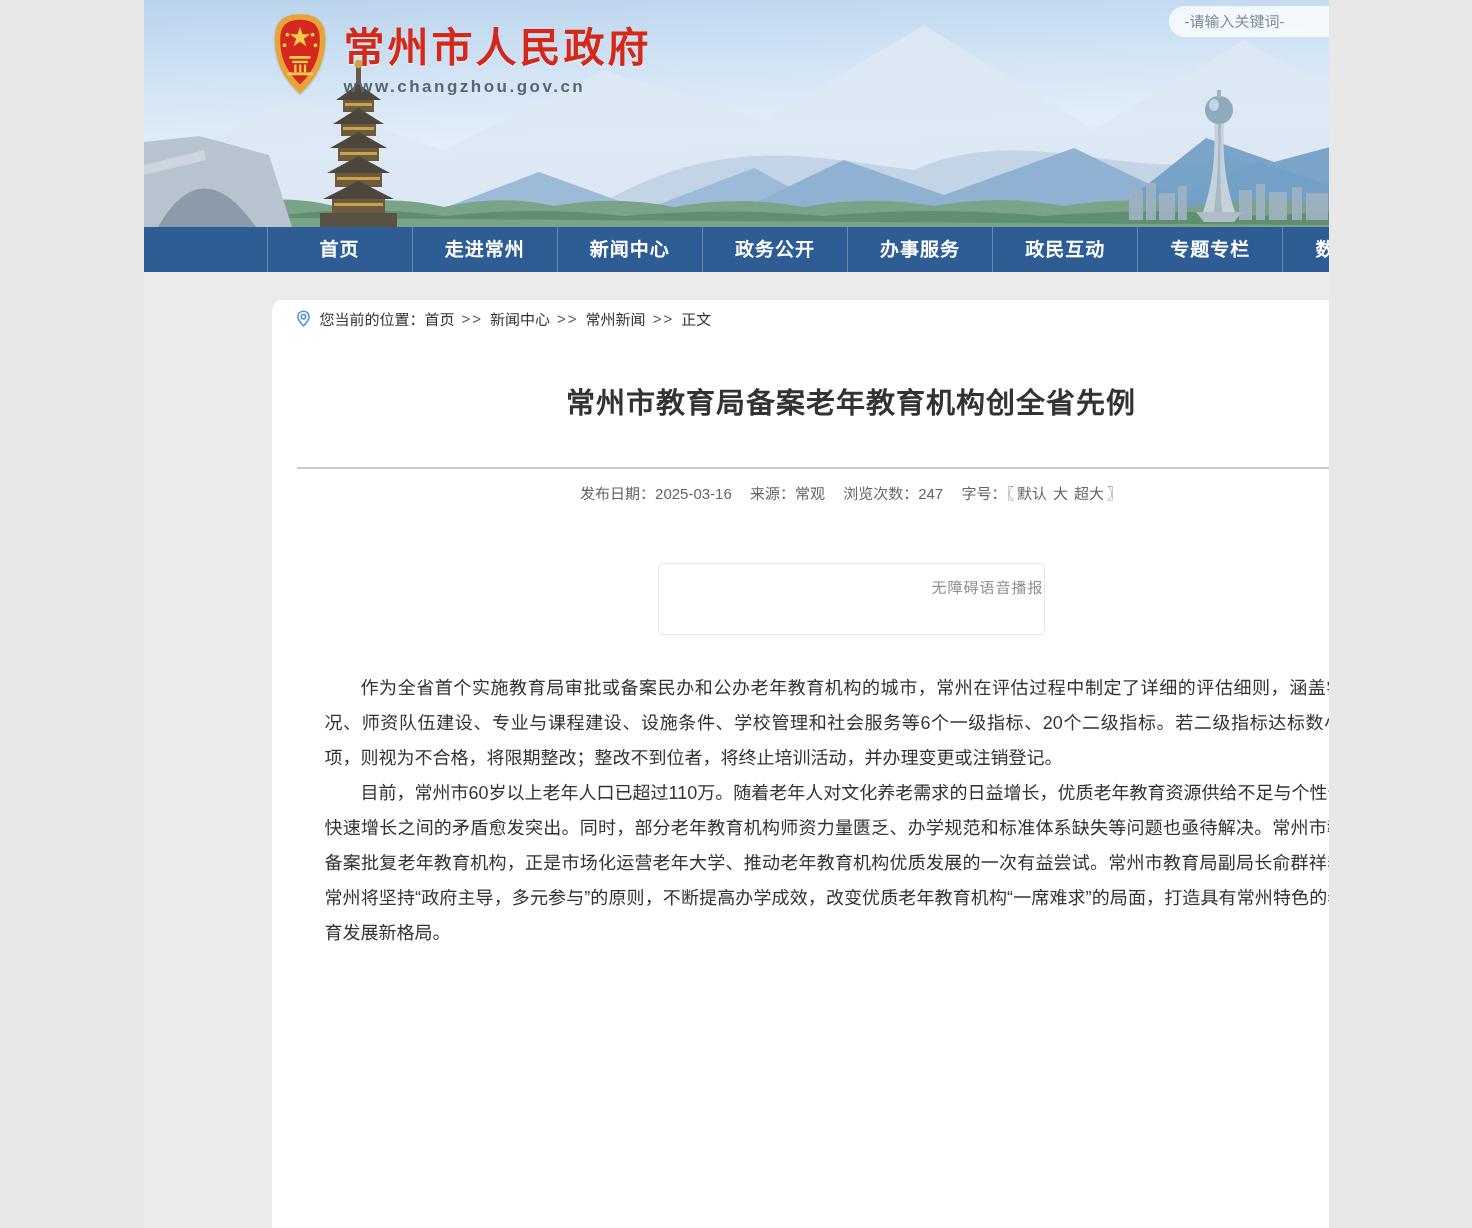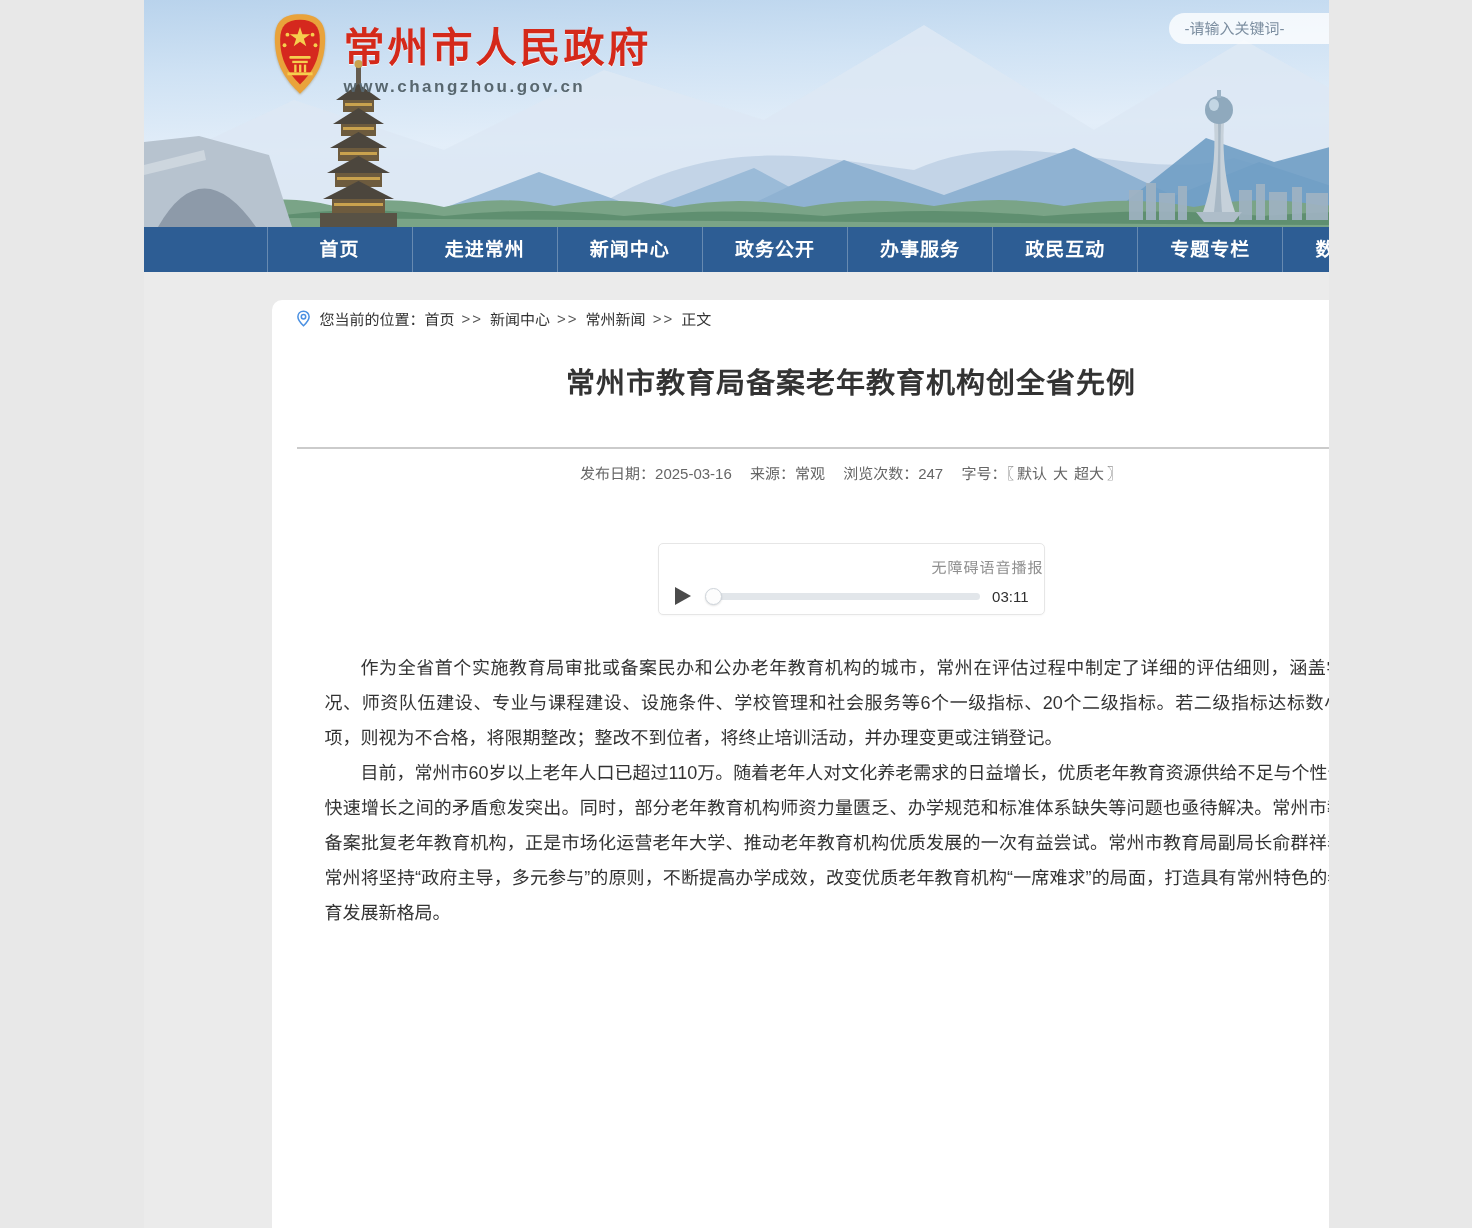--- a/index.html
+++ b/index.html
@@ -8,21 +8,21 @@
 
   
   .banner { position:relative; width:100%; height:227px;
     background:linear-gradient(178deg,#b9d3ec 0%,#cfe2f4 28%,#e3eef9 58%,#cfdfee 100%); overflow:hidden; }
   .scene { position:absolute; left:0; bottom:0; width:1472px; height:227px; display:block; }
   .logo-row { position:absolute; left:127px; top:12px; display:flex; align-items:flex-start; cursor:pointer; }
   .emblem { width:58px; height:84px; margin-right:15px; filter:drop-shadow(0 1px 1px rgba(120,80,0,.35)); }
   .site-title { font-size:41px; font-weight:bold; color:#d4291a; letter-spacing:3px; line-height:1.1; margin-top:14px;
     text-shadow:0 1px 0 rgba(255,255,255,.8); }
   .site-url { font-size:17px; font-weight:bold; color:#58676f; letter-spacing:2.5px; margin-top:6px; }
-  .search-pill { position:absolute; left:1025px; top:13px; width:260px; height:31px; background:rgba(255,255,255,.78);
+  .search-pill { position:absolute; left:1025px; top:6px; width:260px; height:31px; background:rgba(255,255,255,.78);
     border-radius:16px; display:flex; align-items:center; padding:0 12px 0 16px; }
   .search-pill input { flex:1; border:none; outline:none; background:transparent; font-size:15px; color:#46596b;
     font-family:inherit; }
   .search-pill input::placeholder { color:#7c8ea0; }
   .search-btn { width:22px; height:22px; border:none; background:transparent; cursor:pointer; padding:0; display:flex;
     align-items:center; justify-content:center; }
 
   
   .mainnav { position:relative; width:100%; height:45px; background:#2d5d94; }
   .nav-items { position:absolute; left:123px; top:0; width:1162px; height:45px; display:flex; list-style:none; }
@@ -33,21 +33,21 @@
   
   .content-card { position:relative; margin:28px 0 0 128px; width:1159px; min-height:928px; background:#ffffff;
     border-radius:10px 10px 0 0; padding-bottom:30px; }
 
   .breadcrumb { display:flex; align-items:center; padding:8px 0 0 23px; font-size:15px; color:#333; }
   .breadcrumb .pin { width:17px; height:17px; margin-right:8px; }
   .crumb-link { color:#333; text-decoration:none; cursor:pointer; }
   .crumb-sep { color:#555; margin:0 7px; letter-spacing:2px; }
   .crumb-current { color:#333; }
 
-  .article-title { margin-top:30px; text-align:center; font-size:29px; font-weight:bold; color:#333;
+  .article-title { margin-top:50px; text-align:center; font-size:29px; font-weight:bold; color:#333;
     letter-spacing:1px; }
   .title-divider { border:none; border-top:2px solid #cbcbcb; margin:46px 25px 0 25px; }
 
   .meta-line { margin-top:13px; text-align:center; font-size:15px; color:#666; }
   .meta-line .mi { margin:0 7px; }
   .fontsize-opt { cursor:pointer; margin:0 3px; color:#666; }
 
   
   .player { width:387px; height:72px; margin:60px auto 0; background:#fff; border:1px solid #e6e6e6;
     border-radius:5px; box-shadow:0 1px 2px rgba(0,0,0,.03); }
@@ -232,31 +232,20 @@
       <span class="mi">
         <span>浏览次数：</span><span>247</span>
       </span>
       <span class="mi">
         <span>字号：</span><span>〖</span><span class="fontsize-opt">默认</span><span class="fontsize-opt">大</span><span class="fontsize-opt">超大</span><span>〗</span>
       </span>
     </div>
 
     <div class="player">
       <div class="player-title">无障碍语音播报</div>
-      <div class="player-controls">
-        <button class="play-btn" aria-label="play">
-          <svg width="18" height="20" viewBox="0 0 18 20">
-            <polygon points="1,1 17,10 1,19" fill="#4b4b4b"></polygon>
-          </svg>
-        </button>
-        <div class="progress-track">
-          <div class="progress-thumb"></div>
-        </div>
-        <span class="player-time">03:11</span>
-      </div>
     </div>
 
     <div class="article-body">
       <p>作为全省首个实施教育局审批或备案民办和公办老年教育机构的城市，常州在评估过程中制定了详细的评估细则，涵盖学校概况、师资队伍建设、专业与课程建设、设施条件、学校管理和社会服务等6个一级指标、20个二级指标。若二级指标达标数小于14项，则视为不合格，将限期整改；整改不到位者，将终止培训活动，并办理变更或注销登记。</p>
       <p>目前，常州市60岁以上老年人口已超过110万。随着老年人对文化养老需求的日益增长，优质老年教育资源供给不足与个性化需求快速增长之间的矛盾愈发突出。同时，部分老年教育机构师资力量匮乏、办学规范和标准体系缺失等问题也亟待解决。常州市教育局备案批复老年教育机构，正是市场化运营老年大学、推动老年教育机构优质发展的一次有益尝试。常州市教育局副局长俞群祥表示，常州将坚持“政府主导，多元参与”的原则，不断提高办学成效，改变优质老年教育机构“一席难求”的局面，打造具有常州特色的老年教育发展新格局。</p>
     </div>
 
   </main>
 </div>
 

